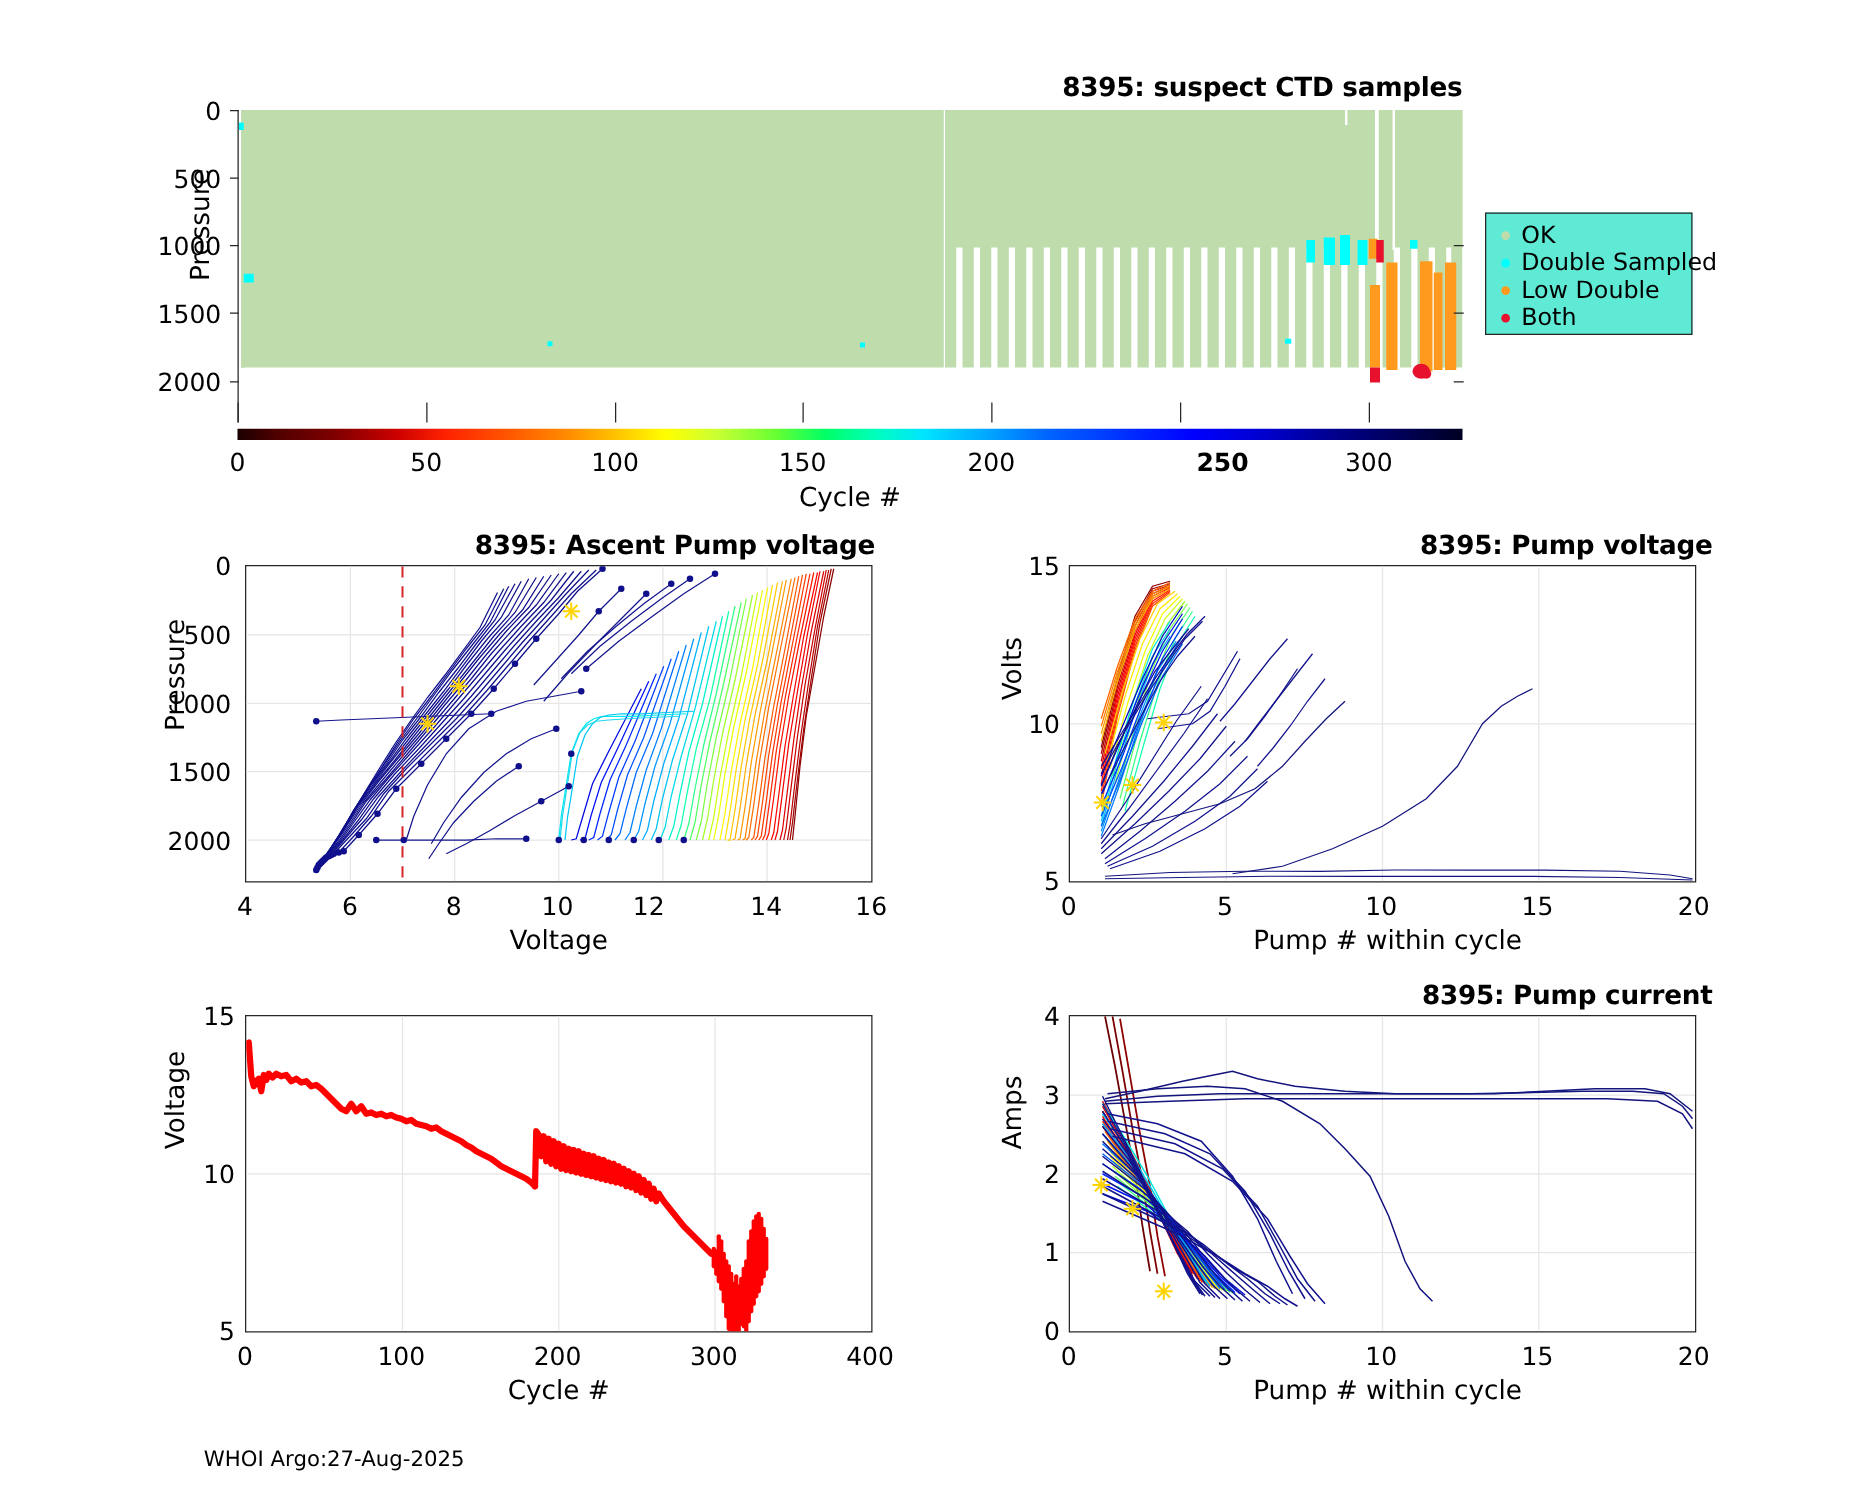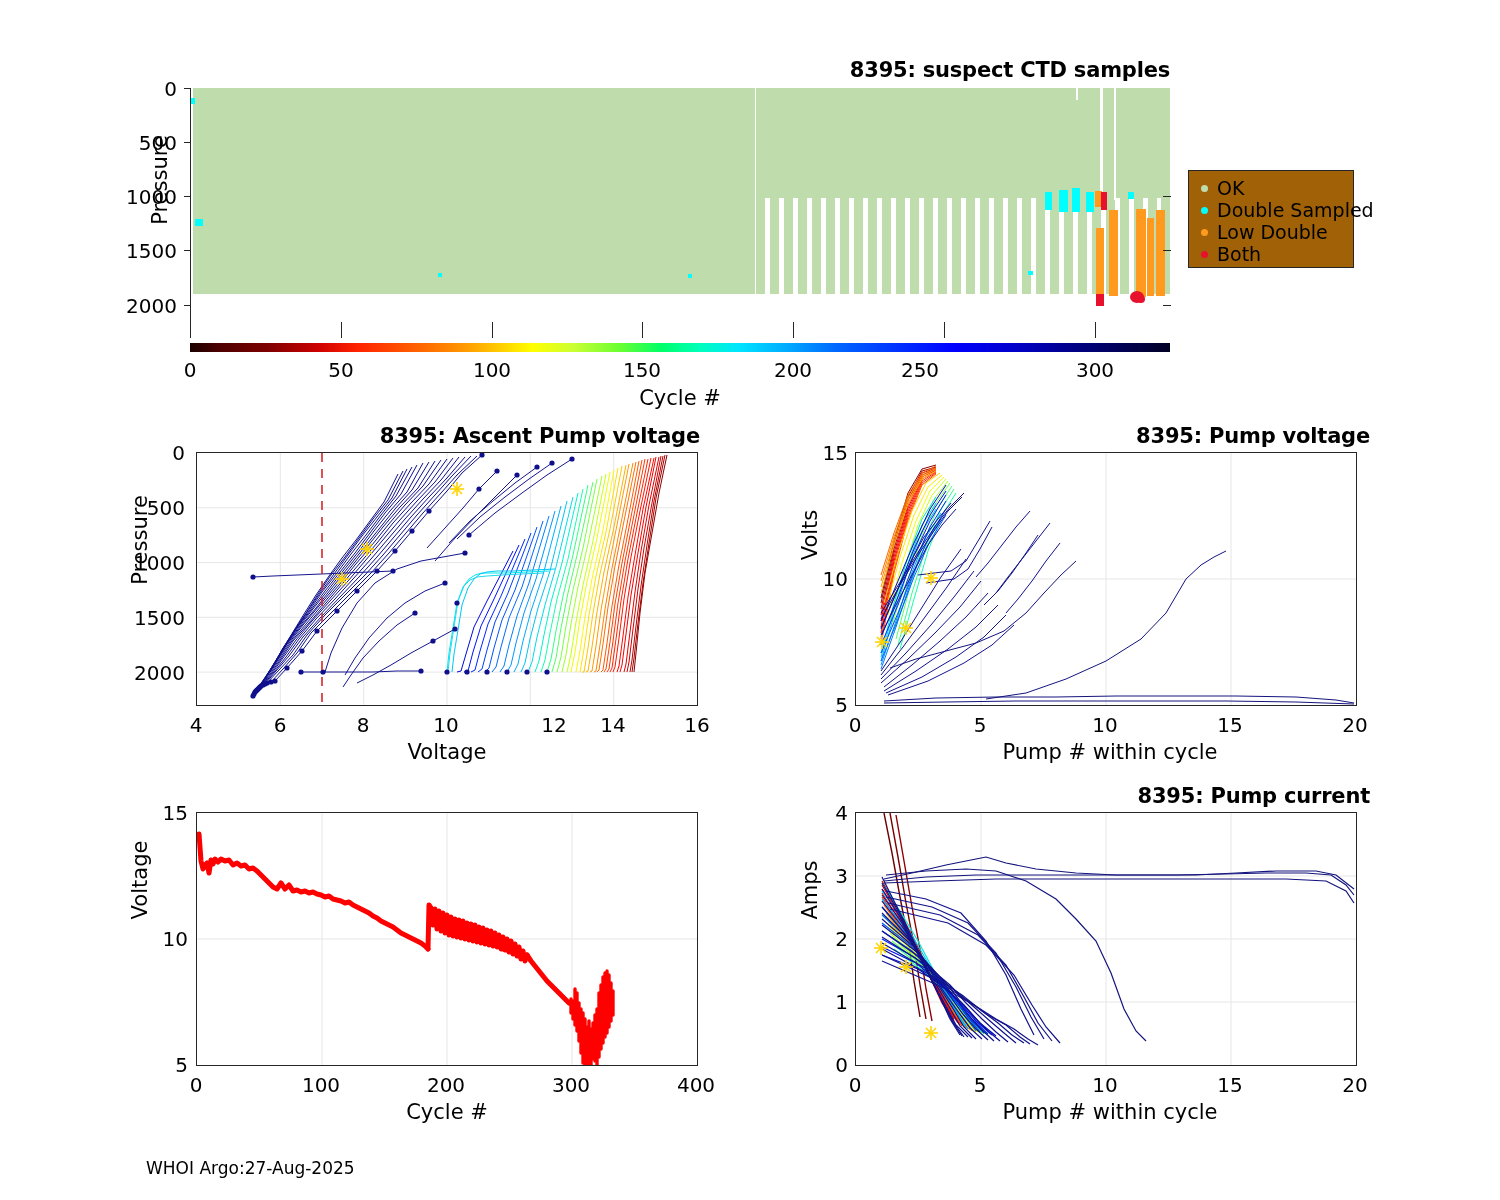--- a/index.html
+++ b/index.html
@@ -24,34 +24,34 @@
     position:absolute;font-size:20px;color:#000;white-space:nowrap;
   }
   .tick.y{text-align:right;}
   .tick.x{text-align:center;}
 
   .panel{position:absolute;box-sizing:border-box;background:#fff;}
   .panel.framed{border:1px solid #262626;}
 
   
   .legend{
-    position:absolute;border:1px solid #262626;background:#a16207;
+    position:absolute;border:1px solid #262626;background:#5eead4;
     box-sizing:border-box;padding:6px 10px 6px 8px;
   }
   .legend-row{display:flex;align-items:center;height:22px;}
   .legend-swatch{
     width:7px;height:7px;border-radius:50%;margin-right:9px;margin-left:4px;flex:0 0 auto;
   }
   .legend-text{font-size:19px;color:#000;white-space:nowrap;line-height:1;}
 
   
   .spine-l{position:absolute;width:1px;background:#262626;}
 
   .footer{
-    position:absolute;font-size:17px;color:#000;white-space:nowrap;
+    position:absolute;font-size:17px;color:#000;white-space:nowrap;margin-left:17px;
   }
 
   svg{display:block;}
 </style>
 </head>
 <body>
 
 <div class="fig">
 
   <div class="title" style="left:190px;top:58px;width:980px;">8395: suspect CTD samples</div>
@@ -174,21 +174,21 @@
          #ff2200 17%, #ff5500 22%, #ff8c00 27%, #ffc400 31%,
          #ffff00 35%, #ccff33 39%, #66ff33 44%, #00ff66 48%,
          #00ffbb 52%, #00e5ff 56%, #00aaff 61%, #0066ff 66%,
          #0033ff 72%, #0000ff 78%, #0000cc 84%, #000088 90%, #00004d 96%, #000022 100%);"></div>
 
   <div class="tick x" style="left:150px;top:358px;width:80px;">0</div>
   <div class="tick x" style="left:301px;top:358px;width:80px;">50</div>
   <div class="tick x" style="left:452px;top:358px;width:80px;">100</div>
   <div class="tick x" style="left:602px;top:358px;width:80px;">150</div>
   <div class="tick x" style="left:753px;top:358px;width:80px;">200</div>
-  <div class="tick x" style="left:880px;top:358px;width:80px;">250</div>
+  <div class="tick x" style="left:938px;top:358px;width:80px;font-weight:bold;">250</div>
   <div class="tick x" style="left:1055px;top:358px;width:80px;">300</div>
 
   <div class="axlabel" style="left:490px;top:386px;width:380px;">Cycle #</div>
 
   <div class="legend" style="left:1188px;top:170px;width:166px;height:98px;">
     <div class="legend-row">
       <span class="legend-swatch" style="background:#bedcac;"></span>
       <span class="legend-text">OK</span>
     </div>
     <div class="legend-row">
@@ -383,21 +383,21 @@
   <div class="tick y" style="left:100px;top:441px;width:85px;">0</div>
   <div class="tick y" style="left:100px;top:496px;width:85px;">500</div>
   <div class="tick y" style="left:100px;top:551px;width:85px;">1000</div>
   <div class="tick y" style="left:100px;top:606px;width:85px;">1500</div>
   <div class="tick y" style="left:100px;top:661px;width:85px;">2000</div>
 
   <div class="tick x" style="left:156px;top:713px;width:80px;">4</div>
   <div class="tick x" style="left:240px;top:713px;width:80px;">6</div>
   <div class="tick x" style="left:323px;top:713px;width:80px;">8</div>
   <div class="tick x" style="left:406px;top:713px;width:80px;">10</div>
-  <div class="tick x" style="left:514px;top:713px;width:80px;">12</div>
+  <div class="tick x" style="left:479px;top:713px;width:80px;">12</div>
   <div class="tick x" style="left:573px;top:713px;width:80px;">14</div>
   <div class="tick x" style="left:657px;top:713px;width:80px;">16</div>
 
   <div class="axlabel" style="left:357px;top:740px;width:180px;">Voltage</div>
 
   <div class="title" style="left:850px;top:424px;width:520px;">8395: Pump voltage</div>
   <div class="axlabel vert" style="left:798px;top:620px;transform:rotate(-90deg);width:170px;">Volts</div>
 
   <div class="panel framed" style="left:855px;top:452px;width:502px;height:254px;">
     <svg width="500" height="252" viewBox="0 0 500 252">

